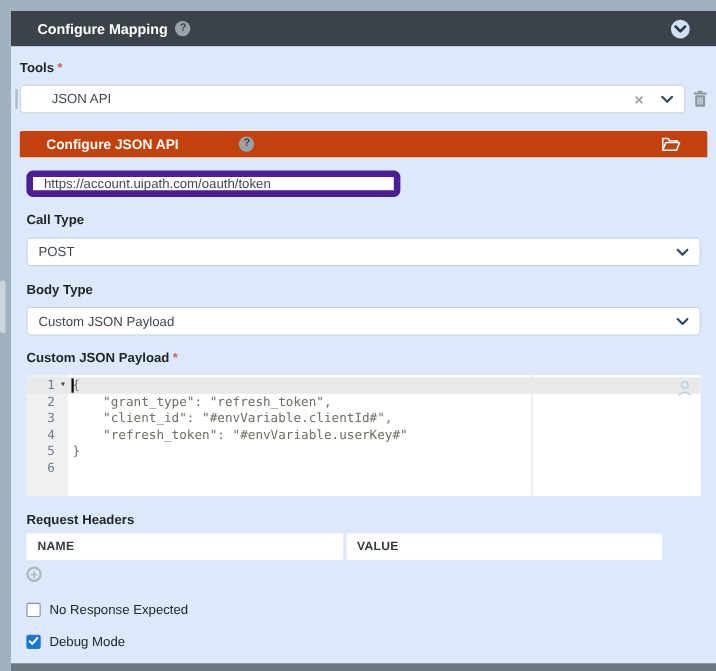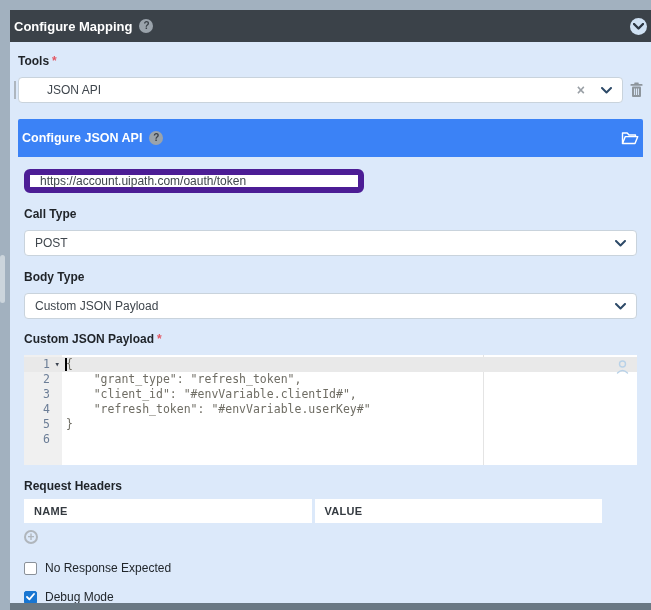--- a/index.html
+++ b/index.html
@@ -13,24 +13,24 @@
     position:absolute;left:0;top:255px;width:5px;height:48px;
     background:#ccd5dc;border-radius:3px;z-index:5;
   }
   .outer-panel{
     position:absolute;left:10px;top:10px;right:0;bottom:0;
     background:#dce9fa;
   }
   
   .hdr{
     display:flex;align-items:center;
-    padding:0 4px;color:#fff;font-weight:bold;font-size:13px;
+    padding:0 24px;color:#fff;font-weight:bold;font-size:13px;
   }
   .hdr-dark{height:32px;background:#3b4249;}
-  .hdr-slate{height:38px;background:#3b82f6;border-radius:2px 2px 0 0;font-size:12.5px;}
+  .hdr-slate{height:24px;background:#c2410c;border-radius:2px 2px 0 0;font-size:12.5px;gap:48px;}
   .hdr .spacer{flex:1;}
   .help-icon{
     width:14px;height:14px;border-radius:50%;background:#9aa3ab;
     color:#3b4249;font-size:10px;font-weight:bold;line-height:14px;
     text-align:center;margin-left:7px;flex:0 0 auto;
   }
   .collapse-circle{
     width:17px;height:17px;border-radius:50%;background:#cfe1f3;
     display:flex;align-items:center;justify-content:center;flex:0 0 auto;
   }

